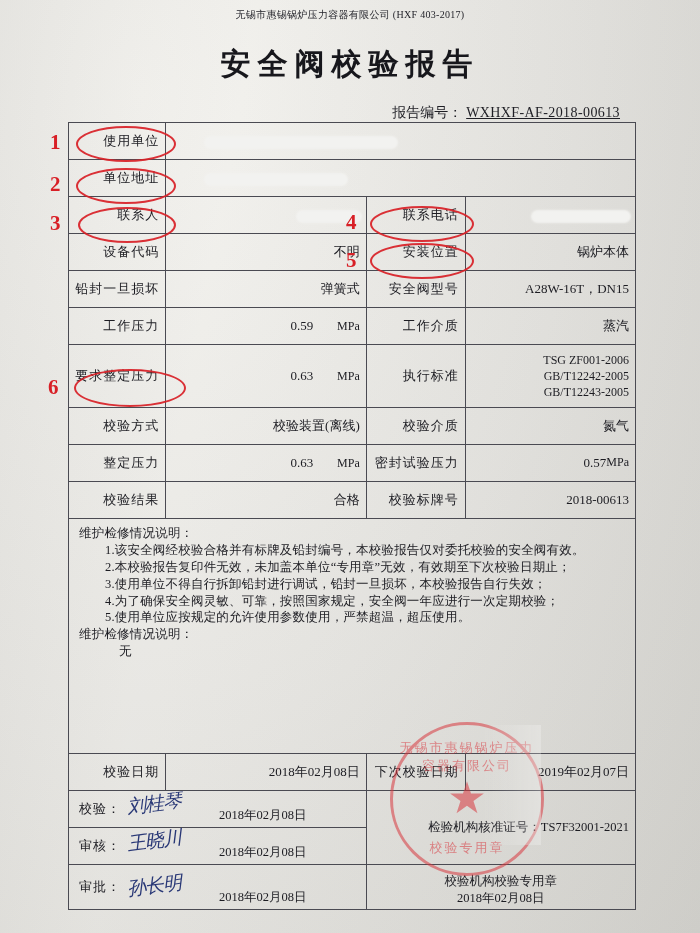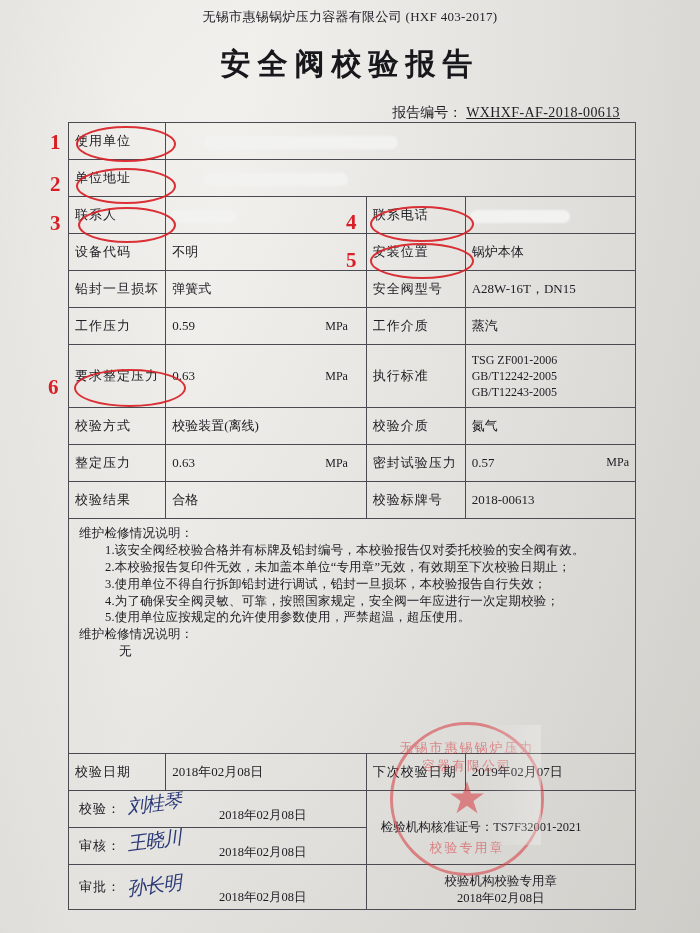--- a/index.html
+++ b/index.html
@@ -27,21 +27,21 @@
     position: absolute;
     left: 0; top: 0; right: 0; bottom: 0;
     background: linear-gradient(100deg, rgba(0,0,0,0.04) 0%, rgba(255,255,255,0.06) 30%, rgba(0,0,0,0.05) 100%);
     pointer-events: none;
   }
   .hdr-company {
     position: absolute;
     top: 8px;
     left: 0; right: 0;
     text-align: center;
-    font-size: 13px;
+    font-size: 10px;
     color: #23232a;
     letter-spacing: 0.3px;
   }
   .doc-title {
     position: absolute;
     top: 44px;
     left: 0; right: 0;
     text-align: center;
     font-size: 30px;
     font-weight: bold;
@@ -67,21 +67,21 @@
     top: 122px;
     width: 568px;
     border-collapse: collapse;
     font-size: 13px;
     color: #1c1c22;
   }
   table.main td {
     border: 1px solid #4a4a52;
     height: 32px;
     padding: 2px 6px;
-    text-align: left;
+    text-align: right;
     vertical-align: middle;
     line-height: 1.35;
   }
   td.label {
     width: 108px;
     letter-spacing: 1px;
   }
   td.val {
     width: 176px;
   }

